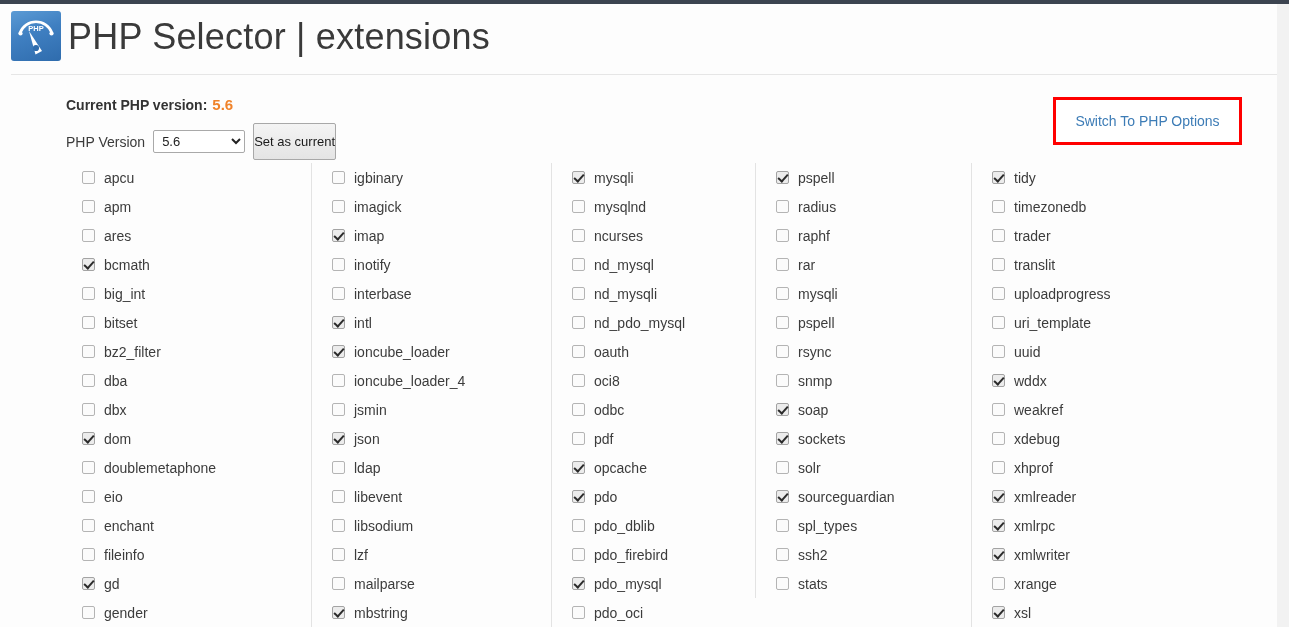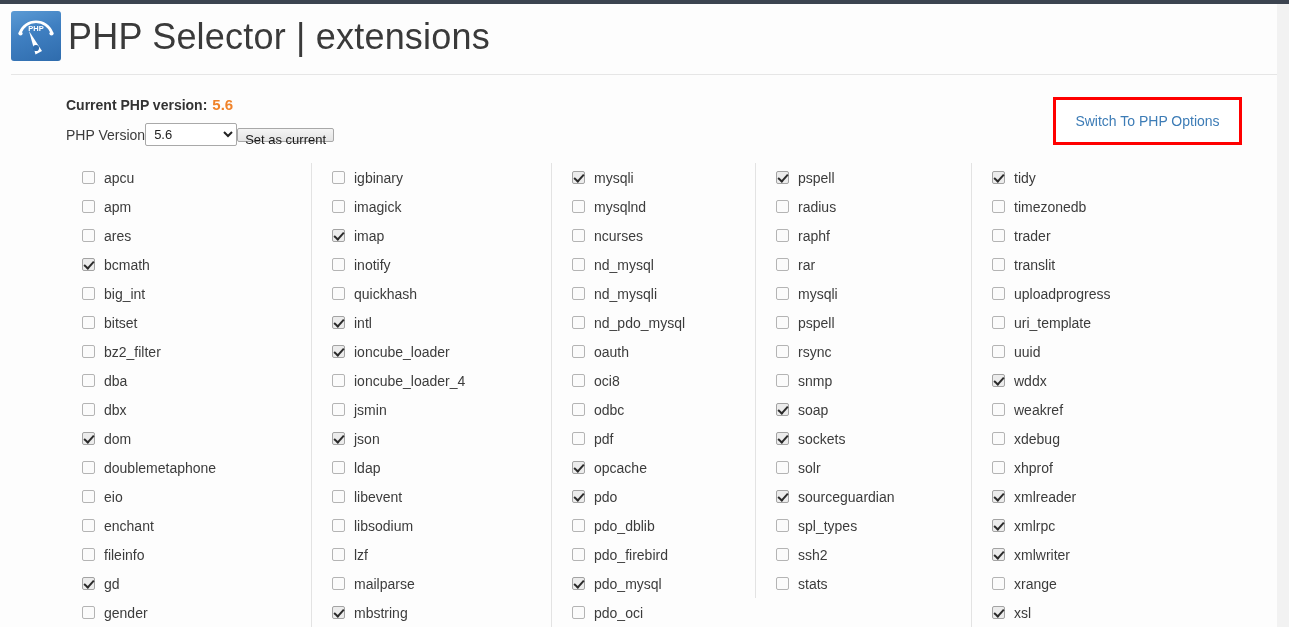--- a/index.html
+++ b/index.html
@@ -79,47 +79,47 @@
   .current-version-line .value {
     color: #f0832a;
     font-weight: bold;
     margin-left: 5px;
     font-size: 15px;
   }
   .select-row {
     margin-top: 9px;
     display: flex;
     align-items: center;
-    gap: 0;
+    gap: 8px;
   }
   .select-label {
     font-size: 14px;
     color: #3b3b3b;
     line-height: 22px;
   }
   .version-select {
     width: 92px;
     height: 23px;
     font-size: 13px;
     font-family: "Liberation Sans", sans-serif;
     color: #222;
     border: 1px solid #a9a9a9;
     border-radius: 2px;
     background: #ffffff;
     padding: 1px 2px 1px 4px;
   }
   .set-current-btn {
-    height: 14px;
+    height: 37px;
     font-size: 13px;
     font-family: "Liberation Sans", sans-serif;
     color: #1a1a1a;
     background: linear-gradient(to bottom, #f4f4f4 0%, #e4e4e4 100%);
     border: 1px solid #a8a8a8;
     border-radius: 2px;
-    padding: 0 7px;
+    padding: 0 0;
     cursor: pointer;
     line-height: 21px;
     white-space: nowrap;
   }
 
   
   .switch-wrap {
     position: absolute;
     left: 1053px; top: 97px;
     width: 189px; height: 48px;
@@ -321,21 +321,21 @@
           <label class="ext-item">
             <input type="checkbox" class="ext-cb" checked="" style="">
             <span class="ext-label">imap</span>
           </label>
           <label class="ext-item">
             <input type="checkbox" class="ext-cb" style="">
             <span class="ext-label">inotify</span>
           </label>
           <label class="ext-item">
             <input type="checkbox" class="ext-cb" style="">
-            <span class="ext-label">quickhash</span>
+            <span class="ext-label">interbase</span>
           </label>
           <label class="ext-item">
             <input type="checkbox" class="ext-cb" checked="" style="">
             <span class="ext-label">intl</span>
           </label>
           <label class="ext-item">
             <input type="checkbox" class="ext-cb" checked="" style="">
             <span class="ext-label">ioncube_loader</span>
           </label>
           <label class="ext-item">

